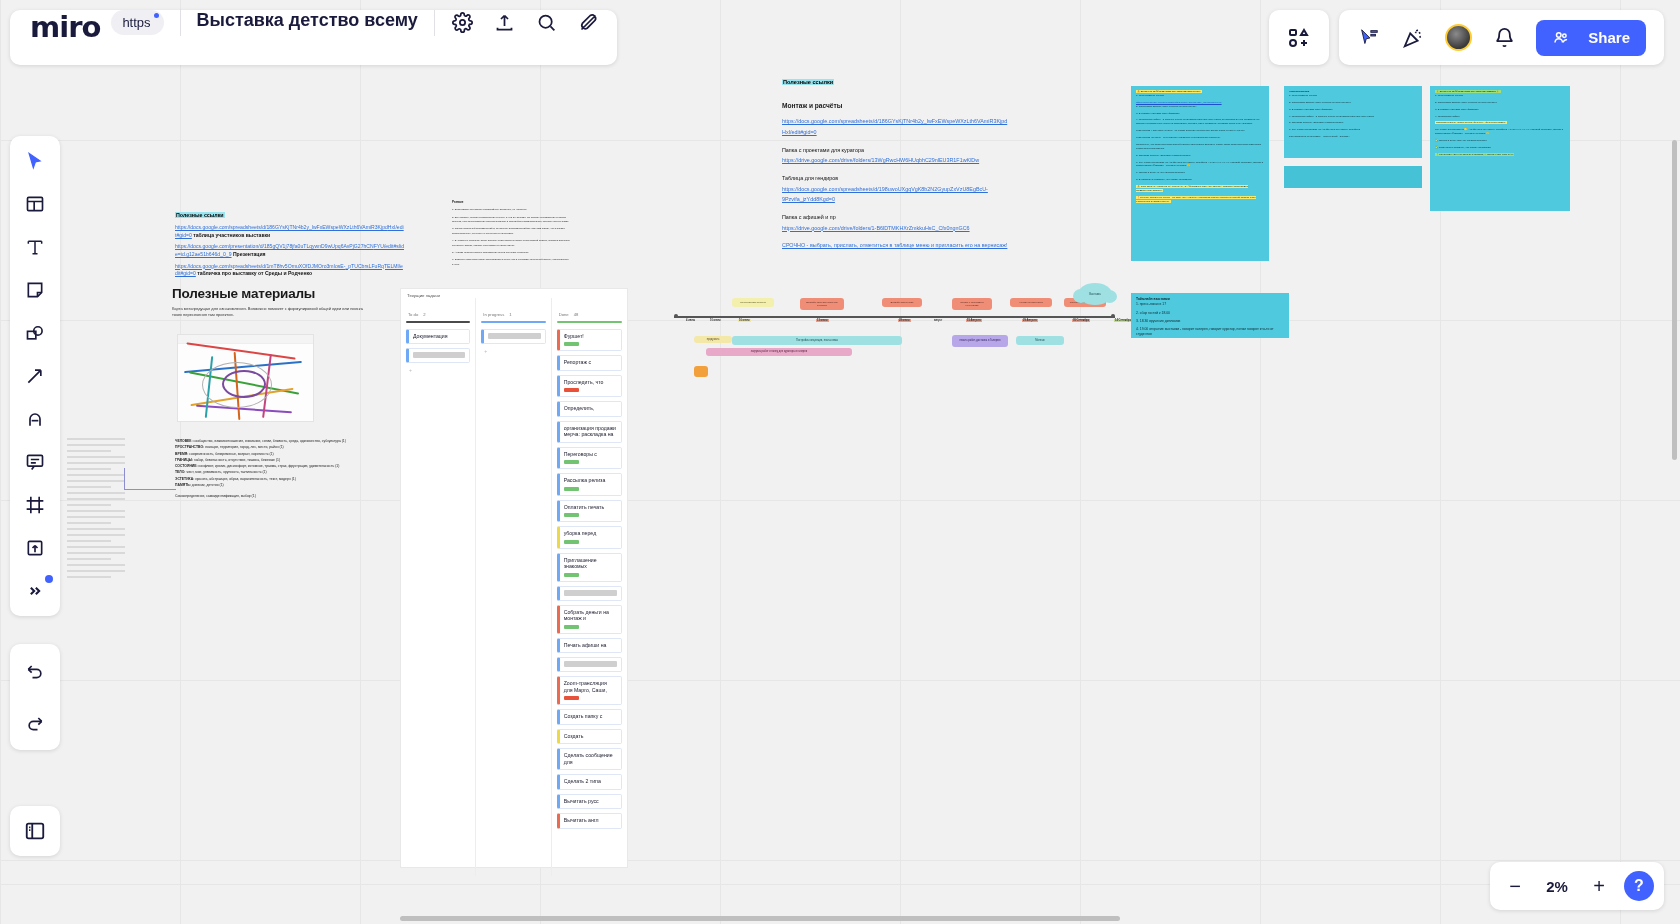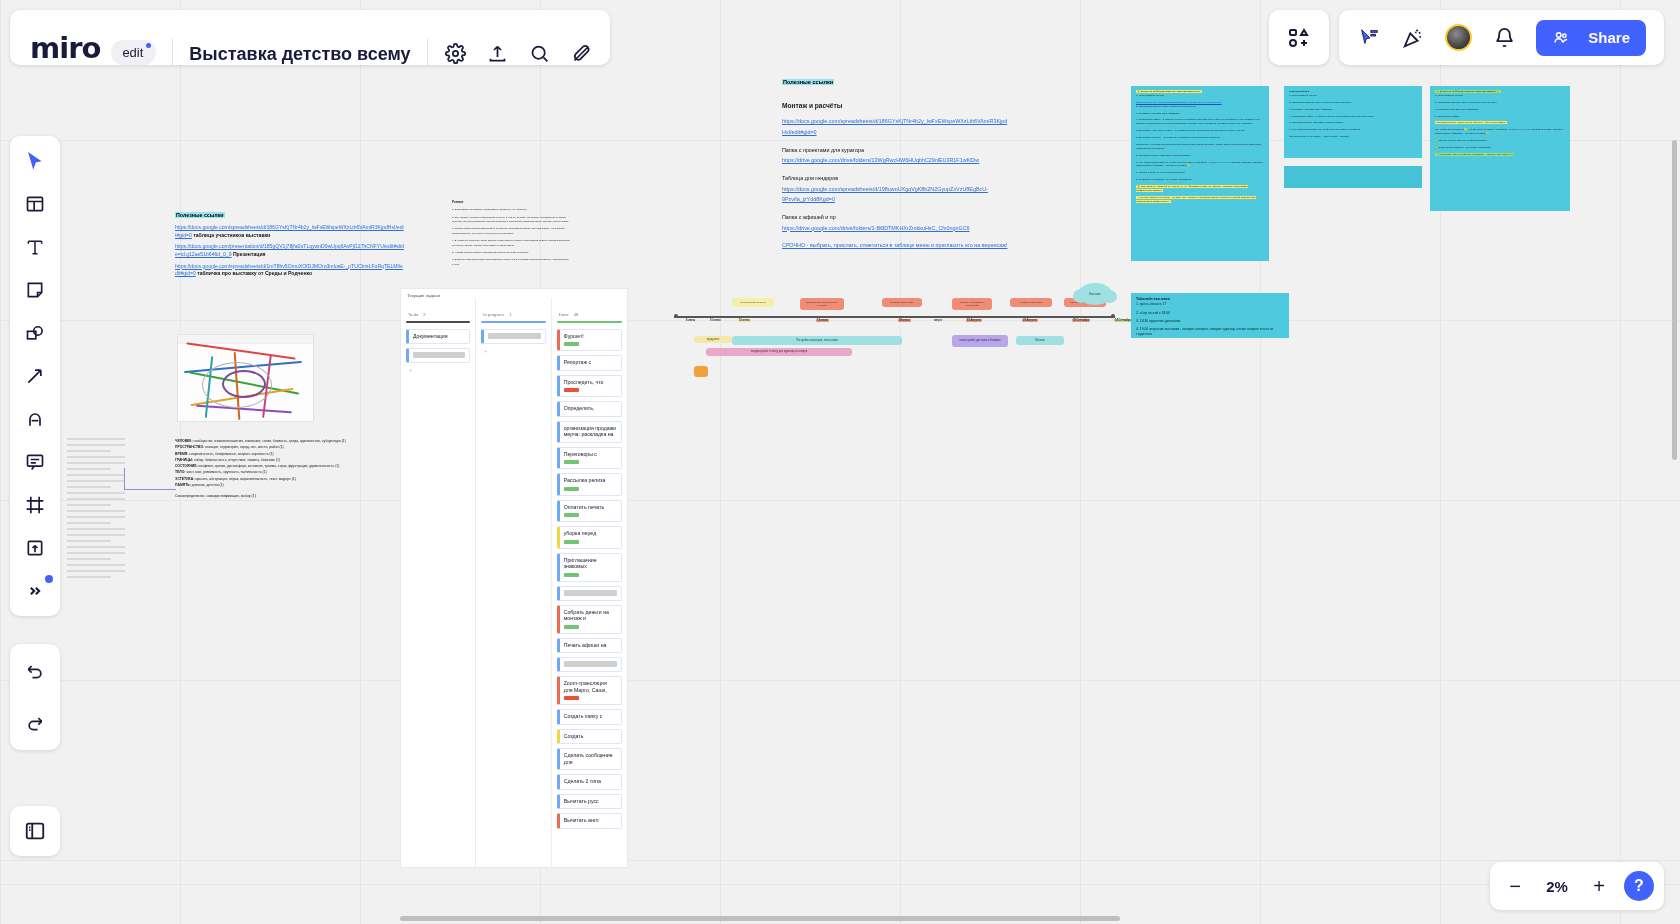--- a/index.html
+++ b/index.html
@@ -18,21 +18,21 @@
       #f1f1f1;
     background-position: 0 -40px, 0 -40px;
   }
 
   
   #header {
     position: absolute; left: 10px; top: 10px;
     height: 55px;
     background: #fff;
     border-radius: 10px;
-    display: flex; align-items: flex-end;
+    display: flex; align-items: flex-start;
     padding: 0 16px 0 20px;
     box-shadow: 0 1px 4px rgba(0,0,0,.12);
     z-index: 40;
   }
   .miro-logo {
     font-size: 29px; font-weight: 700; letter-spacing: -1px;
     color: #1a1a3d; font-family: "DejaVu Sans", sans-serif;
   }
   .free-badge {
     margin-left: 11px;
@@ -282,20 +282,24 @@
 
 <div id="canvas">
 
   <div class="bc" id="links-tl">
     <p><span class="hl ttl">Полезные ссылки</span></p>
     <p><a class="lnk">https://docs.google.com/spreadsheets/d/186GYsKjTNr4b2y_lwFxEWspeWXzLth6VAmiR3Kjpd</a><a class="lnk">HxI/edit#gid=0</a> <b>таблица участников выставки</b></p>
     <p><a class="lnk">https://docs.google.com/presentation/d/185gQV1j78jfa0uTLqywnD9wUpq6AvPjG27hCN</a><a class="lnk">FYU/edit#slide=id.g12ae51b646d_0_9</a> <b>Презентация</b></p>
     <p><a class="lnk">https://docs.google.com/spreadsheets/d/1mT8hv5OmuXOfDJMOro3mIosE-</a><a class="lnk">_pTUCbrsLFuRqTELMl/edit#gid=0</a> <b>табличка про выставку от Среды и Родченко</b></p>
   </div>
 
+  <div class="bc" id="mat-head">
+    <h1>Полезные материалы</h1>
+    <p>Карта мегагрядущая для ознакомления. Возможно поможет с формулировкой общей идеи или поиска точек пересечения там проектов.</p>
+  </div>
 
   <div class="bc" id="metro">
     <div class="mhead"></div>
     <div class="lines">
       <span style="left:8px;top:6px;width:110px;height:2px;background:#d44;transform:rotate(8deg)"></span>
       <span style="left:6px;top:22px;width:118px;height:2px;background:#2a72c8;transform:rotate(-5deg)"></span>
       <span style="left:10px;top:38px;width:112px;height:2px;background:#3aa13a;transform:rotate(11deg)"></span>
       <span style="left:12px;top:52px;width:104px;height:2px;background:#e2a12a;transform:rotate(-9deg)"></span>
       <span style="left:18px;top:64px;width:96px;height:2px;background:#8a4bbf;transform:rotate(4deg)"></span>
       <span style="left:30px;top:12px;width:2px;height:62px;background:#2aa0a8;transform:rotate(6deg)"></span>
@@ -525,21 +529,21 @@
     <p>1. пресс-показ в 17</p>
     <p>2. сбор гостей к 18.00</p>
     <p>3. 18.30 вручение дипломов</p>
     <p>4. 19.00 открытие выставки - говорит галерея, говорит куратор, потом говорит кто-то от студентов</p>
 
   </div>
 
   <div id="header">
     <div class="miro-logo">miro</div>
     <div class="free-badge">
-      <span>edit</span>
+      <span>https</span>
       <span class="dot"></span>
     </div>
     <div class="hdr-sep"></div>
     <div id="board-title">Выставка детство всему</div>
     <div class="hdr-sep"></div>
     <div class="hdr-icons">
       <div class="hdr-ic">
         <svg width="21" height="21" viewBox="0 0 24 24" fill="none" stroke-width="2">
             <circle cx="12" cy="12" r="3"></circle>
             <path d="M19.4 15a1.6 1.6 0 00.3 1.8l.1.1a2 2 0 11-2.8 2.8l-.1-.1a1.6 1.6 0 00-1.8-.3 1.6 1.6 0 00-1 1.5V21a2 2 0 11-4 0v-.1a1.6 1.6 0 00-1-1.5 1.6 1.6 0 00-1.8.3l-.1.1a2 2 0 11-2.8-2.8l.1-.1a1.6 1.6 0 00.3-1.8 1.6 1.6 0 00-1.5-1H3a2 2 0 110-4h.1a1.6 1.6 0 001.5-1 1.6 1.6 0 00-.3-1.8l-.1-.1a2 2 0 112.8-2.8l.1.1a1.6 1.6 0 001.8.3H9a1.6 1.6 0 001-1.5V3a2 2 0 114 0v.1a1.6 1.6 0 001 1.5 1.6 1.6 0 001.8-.3l.1-.1a2 2 0 112.8 2.8l-.1.1a1.6 1.6 0 00-.3 1.8V9a1.6 1.6 0 001.5 1H21a2 2 0 110 4h-.1a1.6 1.6 0 00-1.5 1z"></path>

